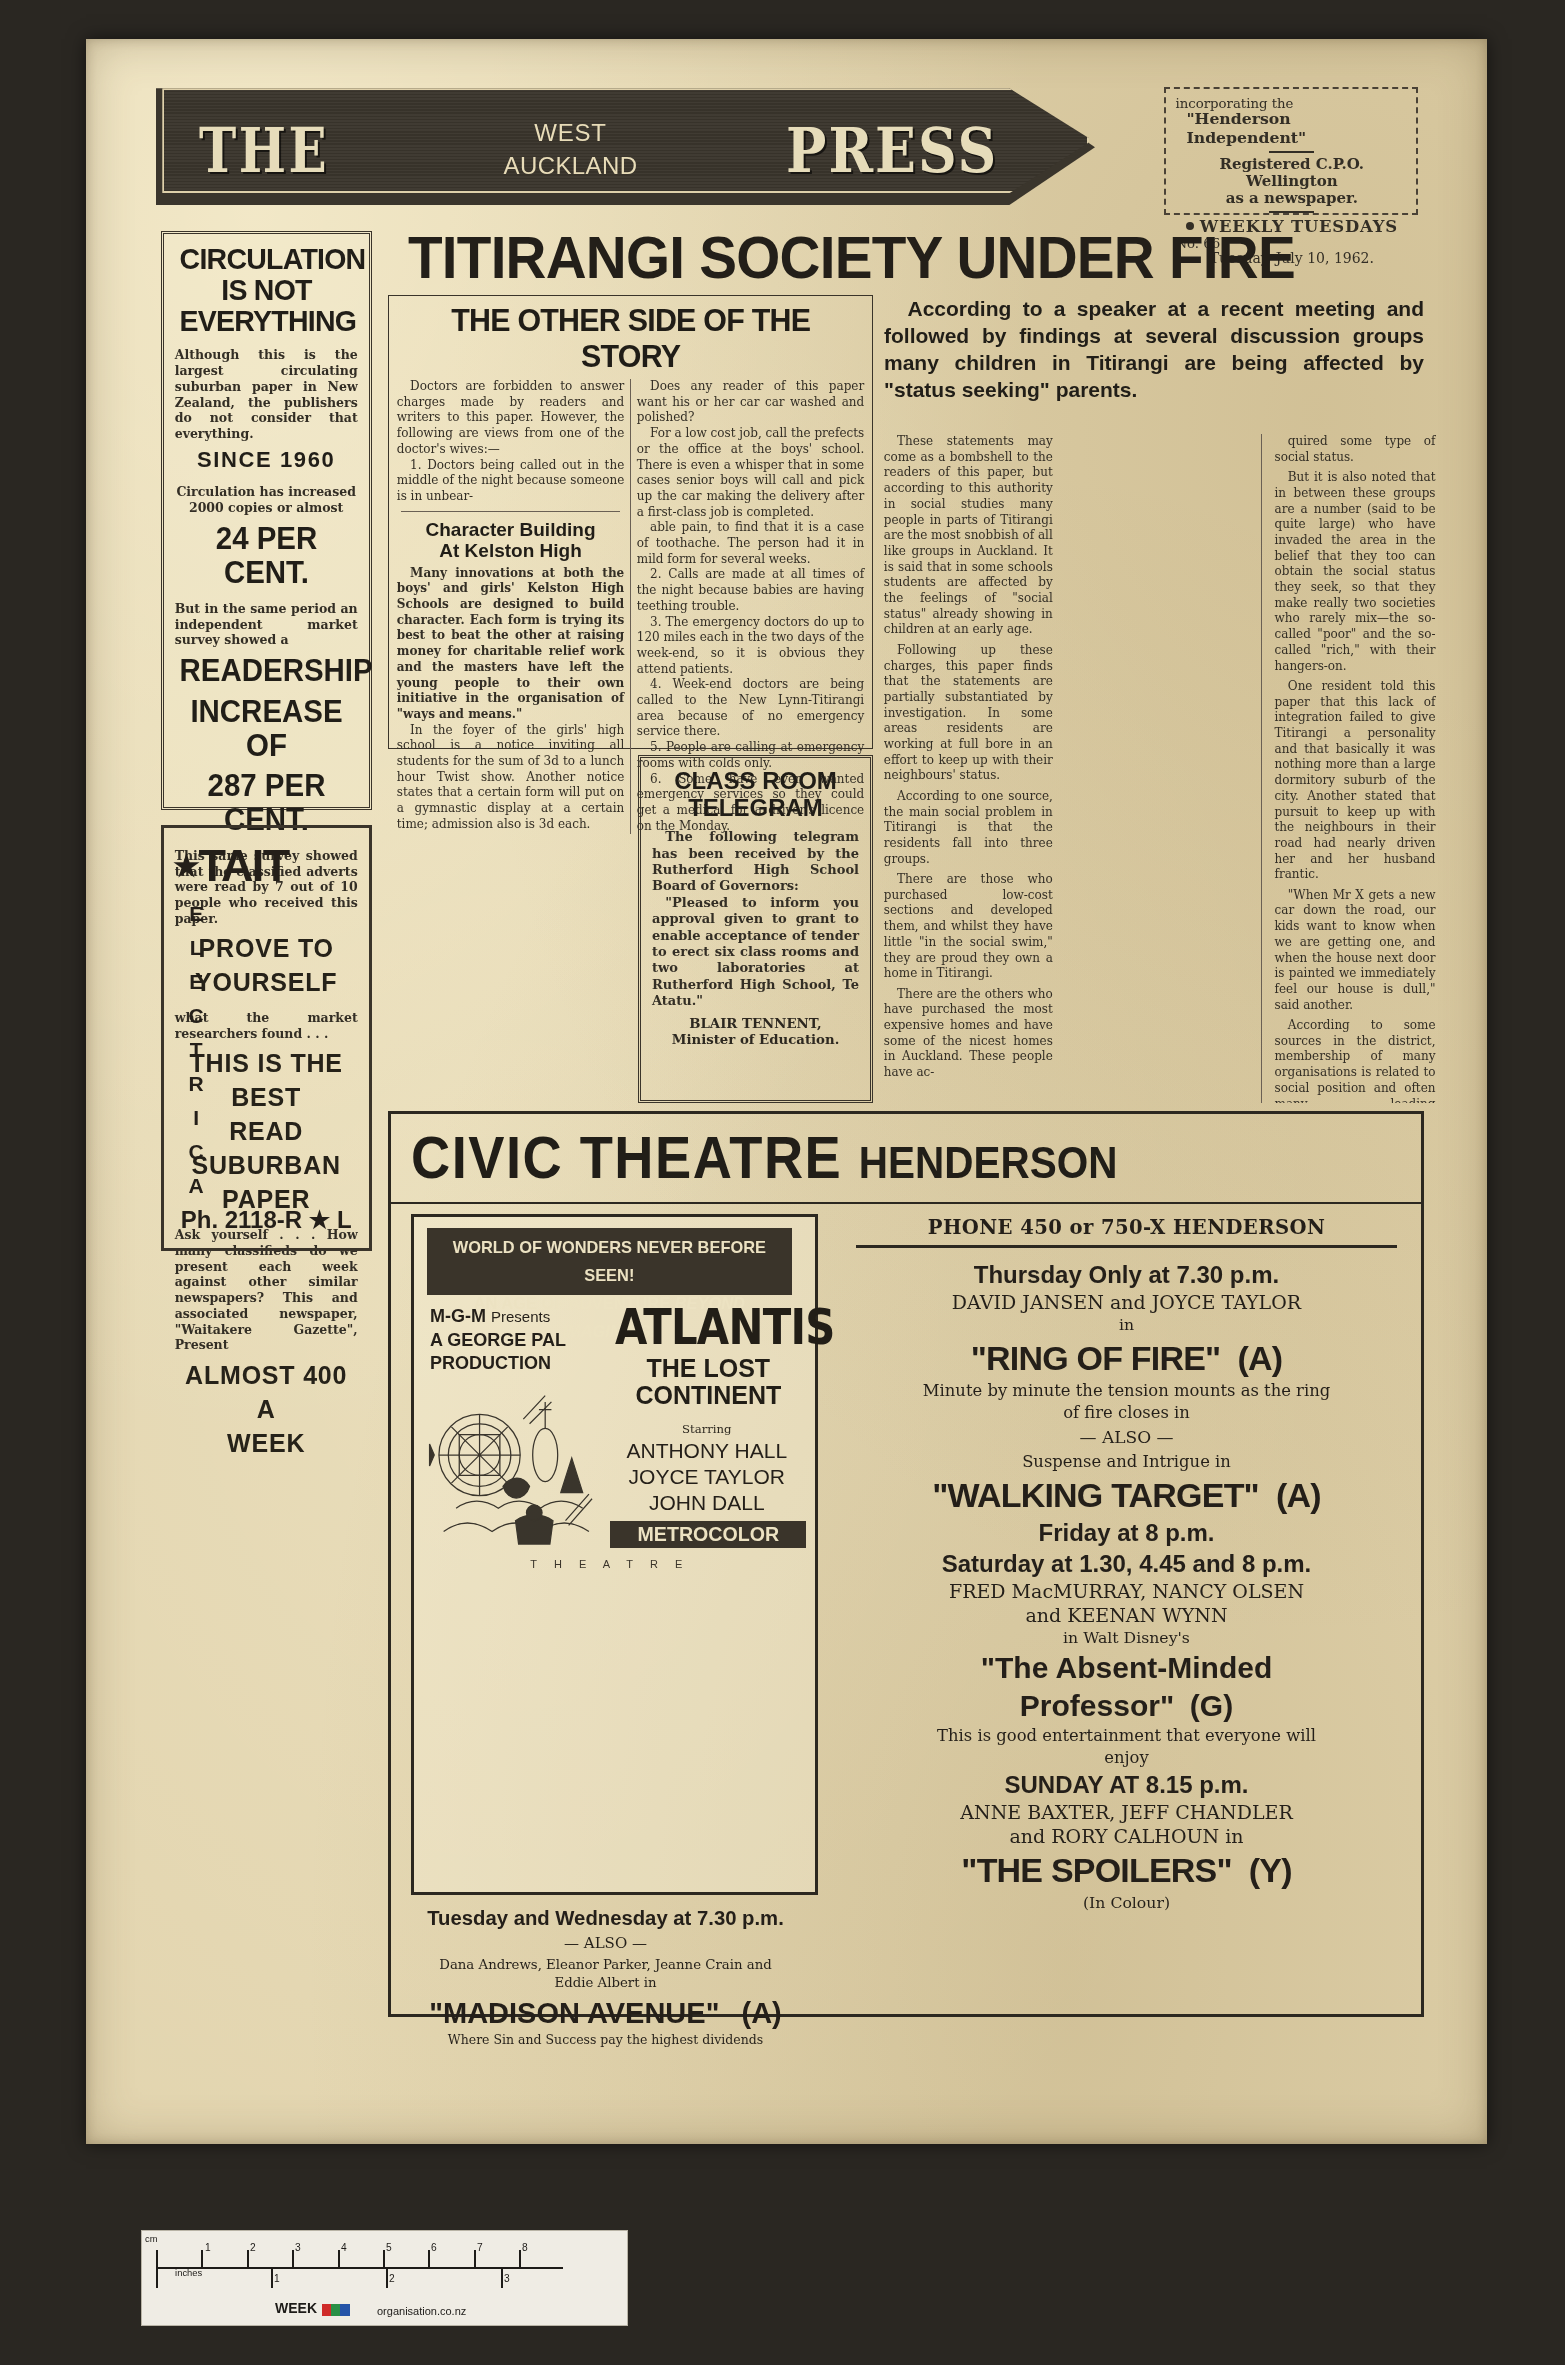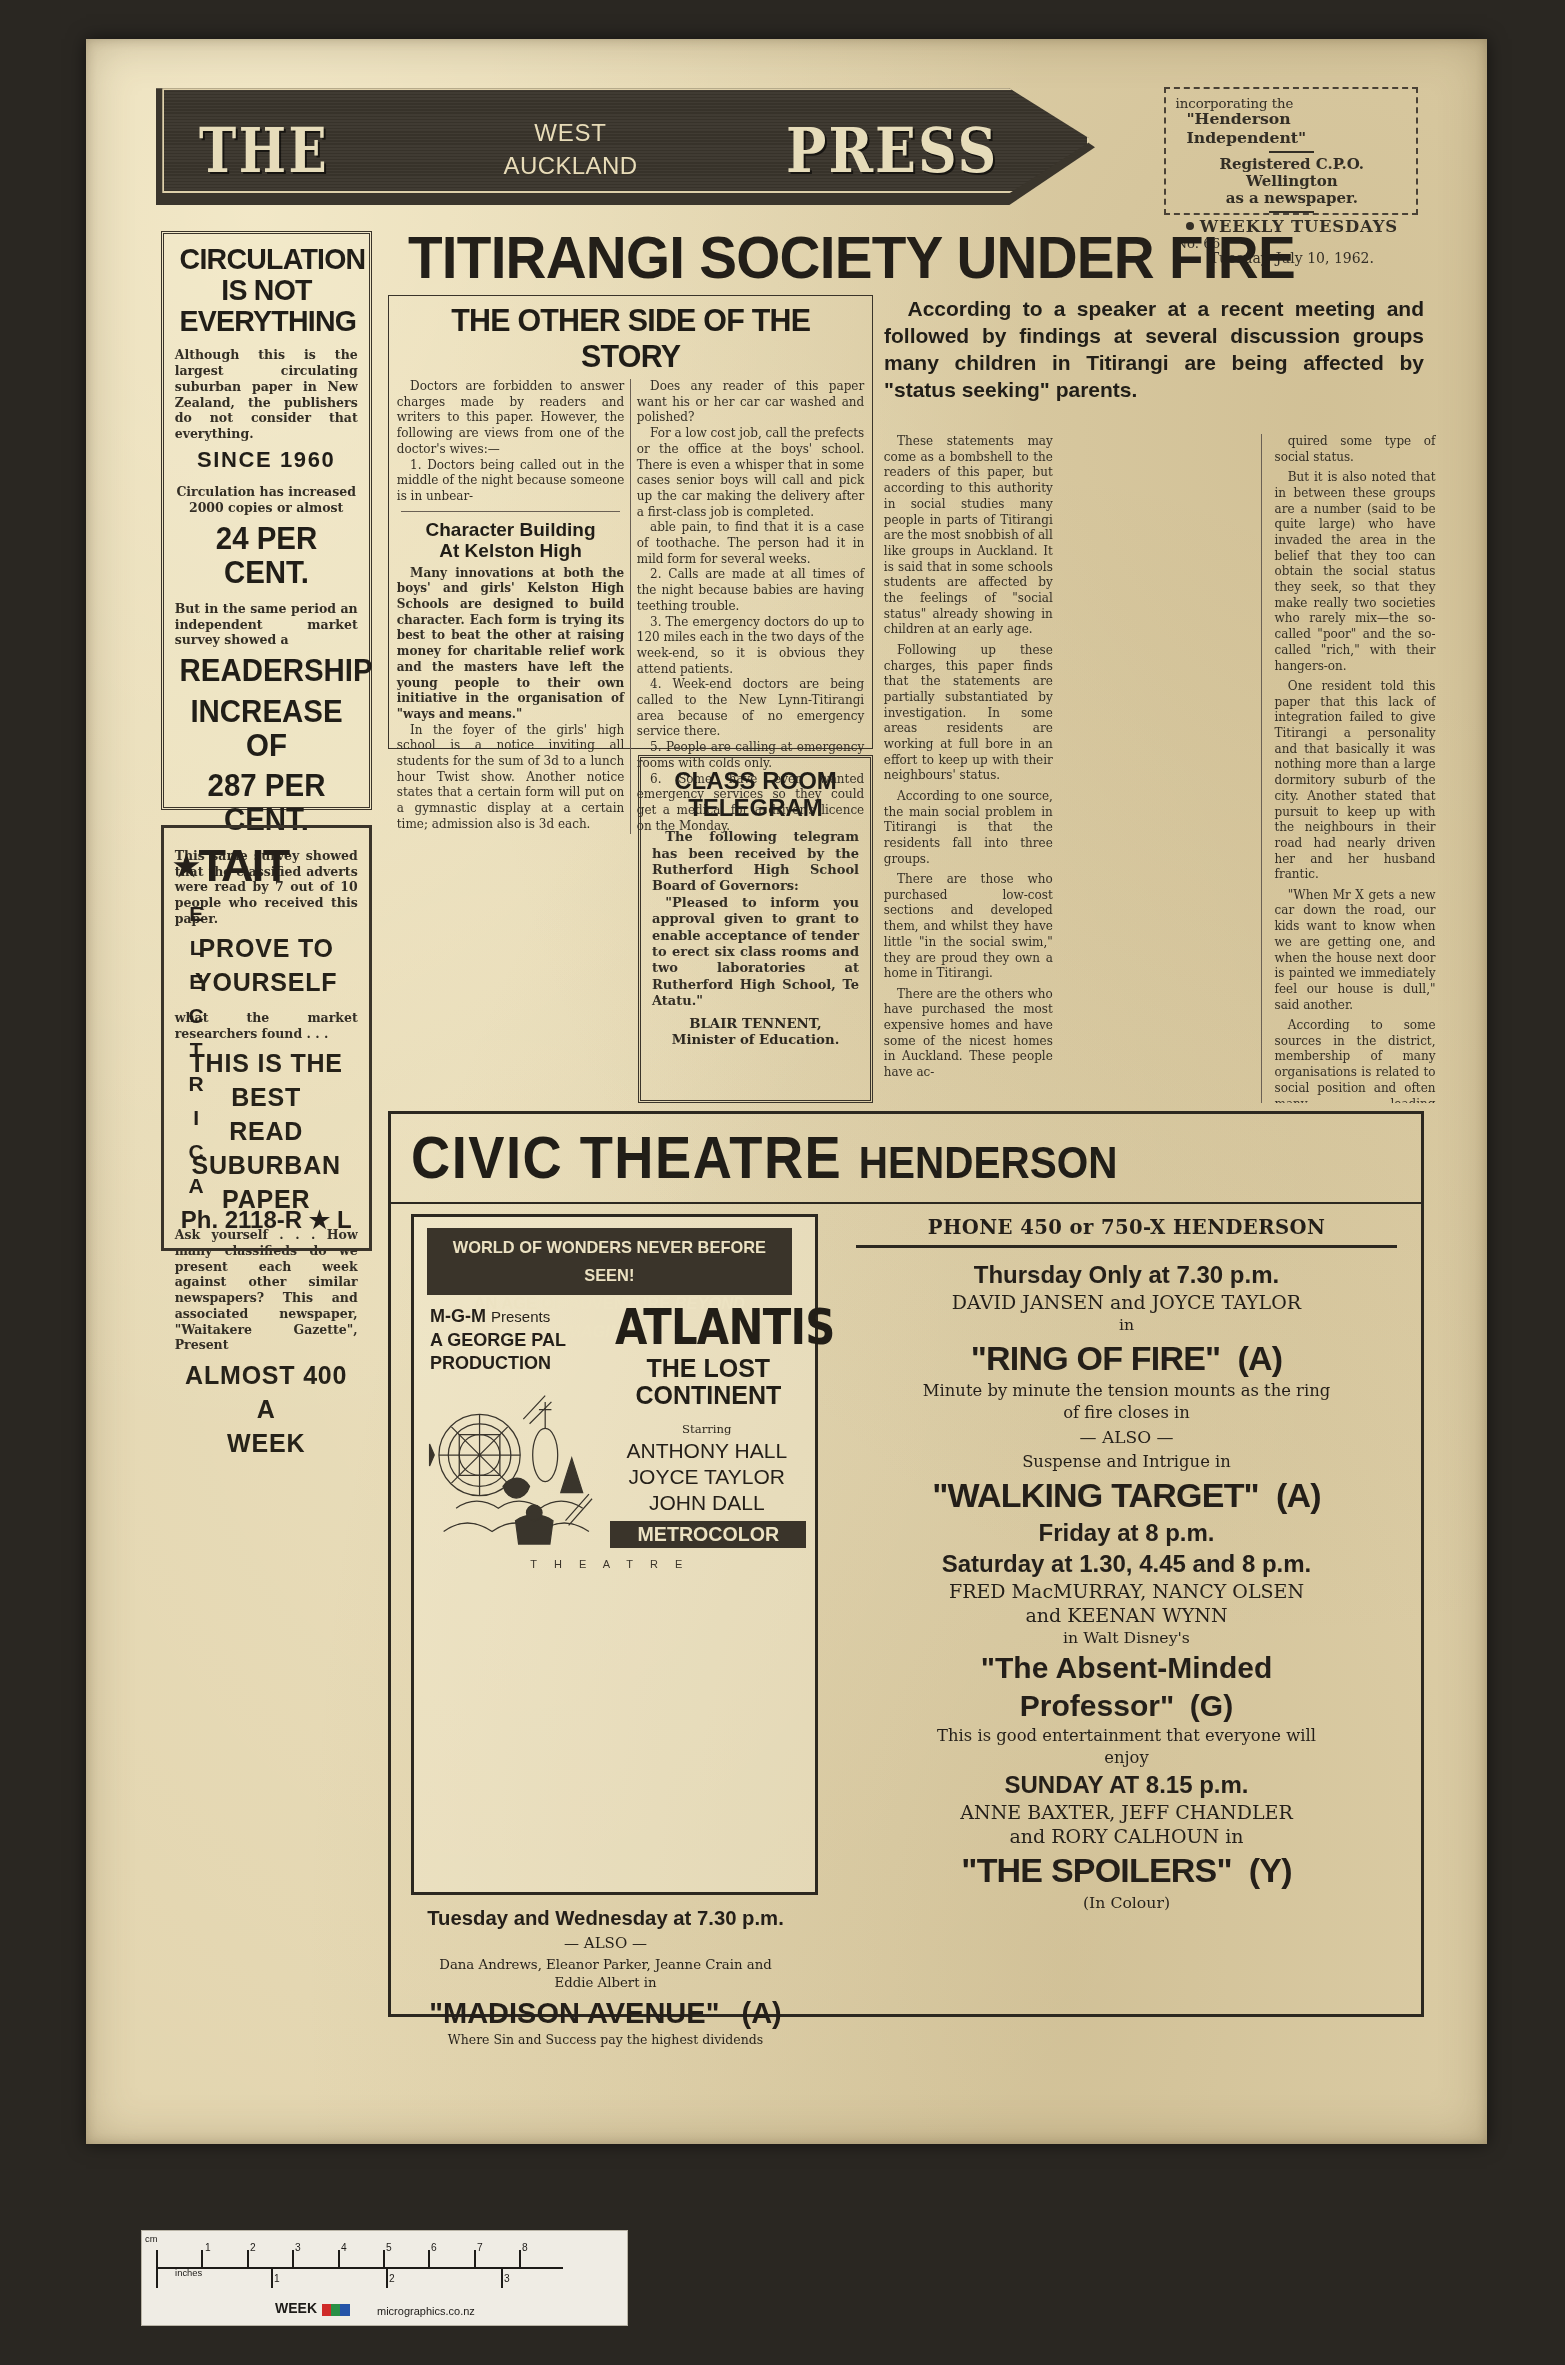--- a/index.html
+++ b/index.html
@@ -614,16 +614,16 @@
       <div class="tick tb" style="left:115px"></div>
       <div class="tick tb" style="left:230px"></div>
       <div class="tick tb" style="left:345px"></div>
       <div class="num numbot" style="left:118px">1</div>
       <div class="num numbot" style="left:233px">2</div>
       <div class="num numbot" style="left:348px">3</div>
     </div>
     <div class="brand">
       <span>WEEK</span><span class="swatches"><span class="sw" id="sw0" style="background: rgb(207, 42, 40);"></span><span class="sw" id="sw1" style="background: rgb(42, 143, 69);"></span><span class="sw" id="sw2" style="background: rgb(37, 84, 168);"></span></span>
     </div>
-    <div class="url">micrographics.co.nz</div>
+    <div class="url">organisation.co.nz</div>
   </div>
 </div>
 
 
 </body></html>

